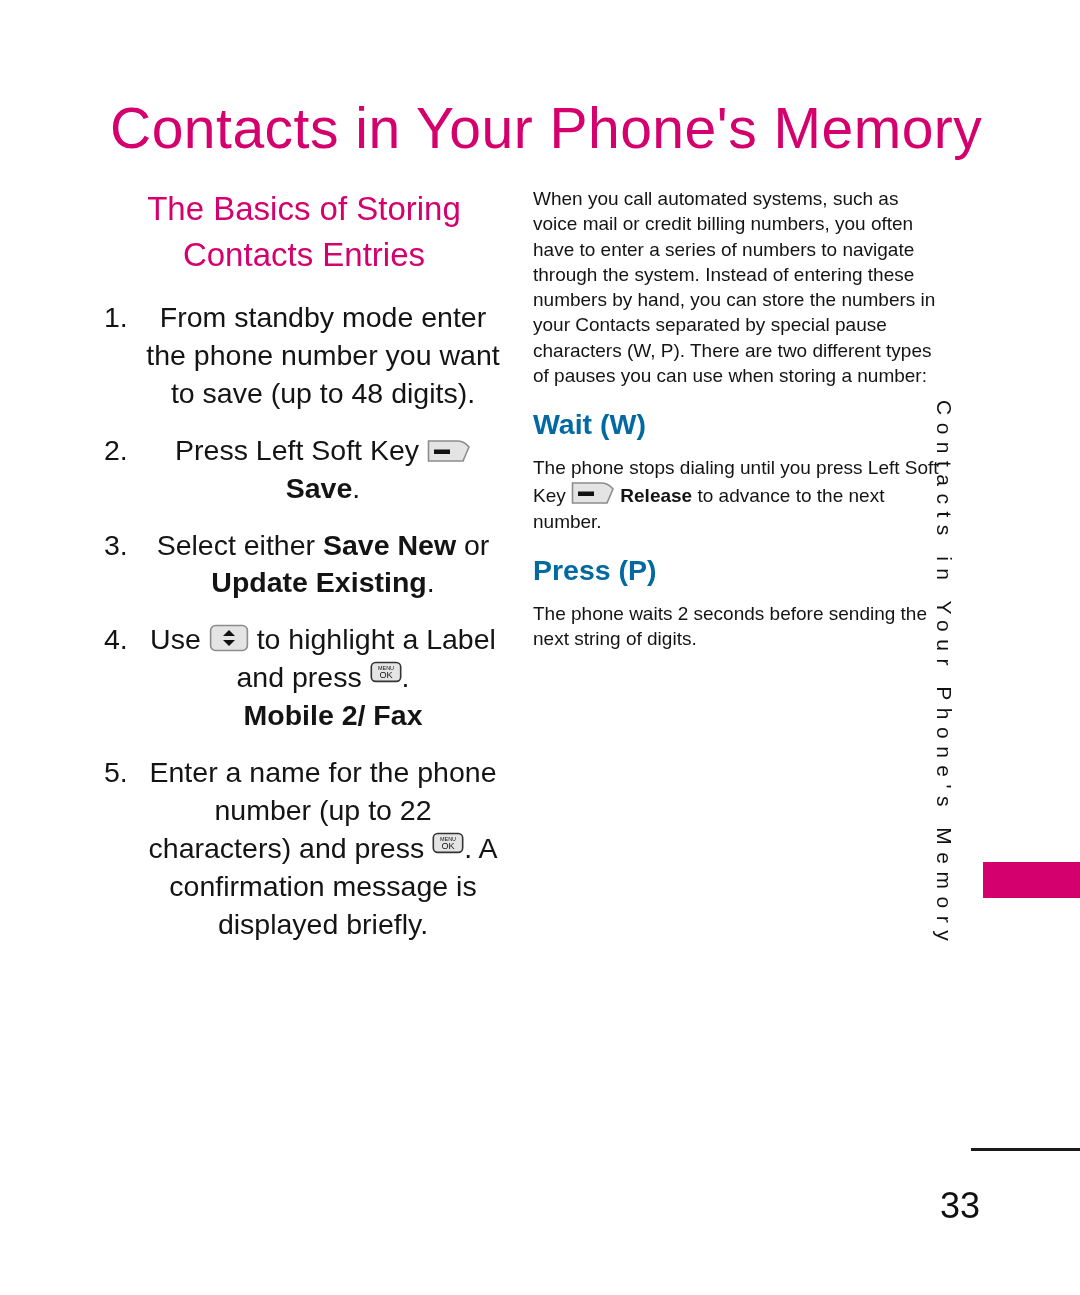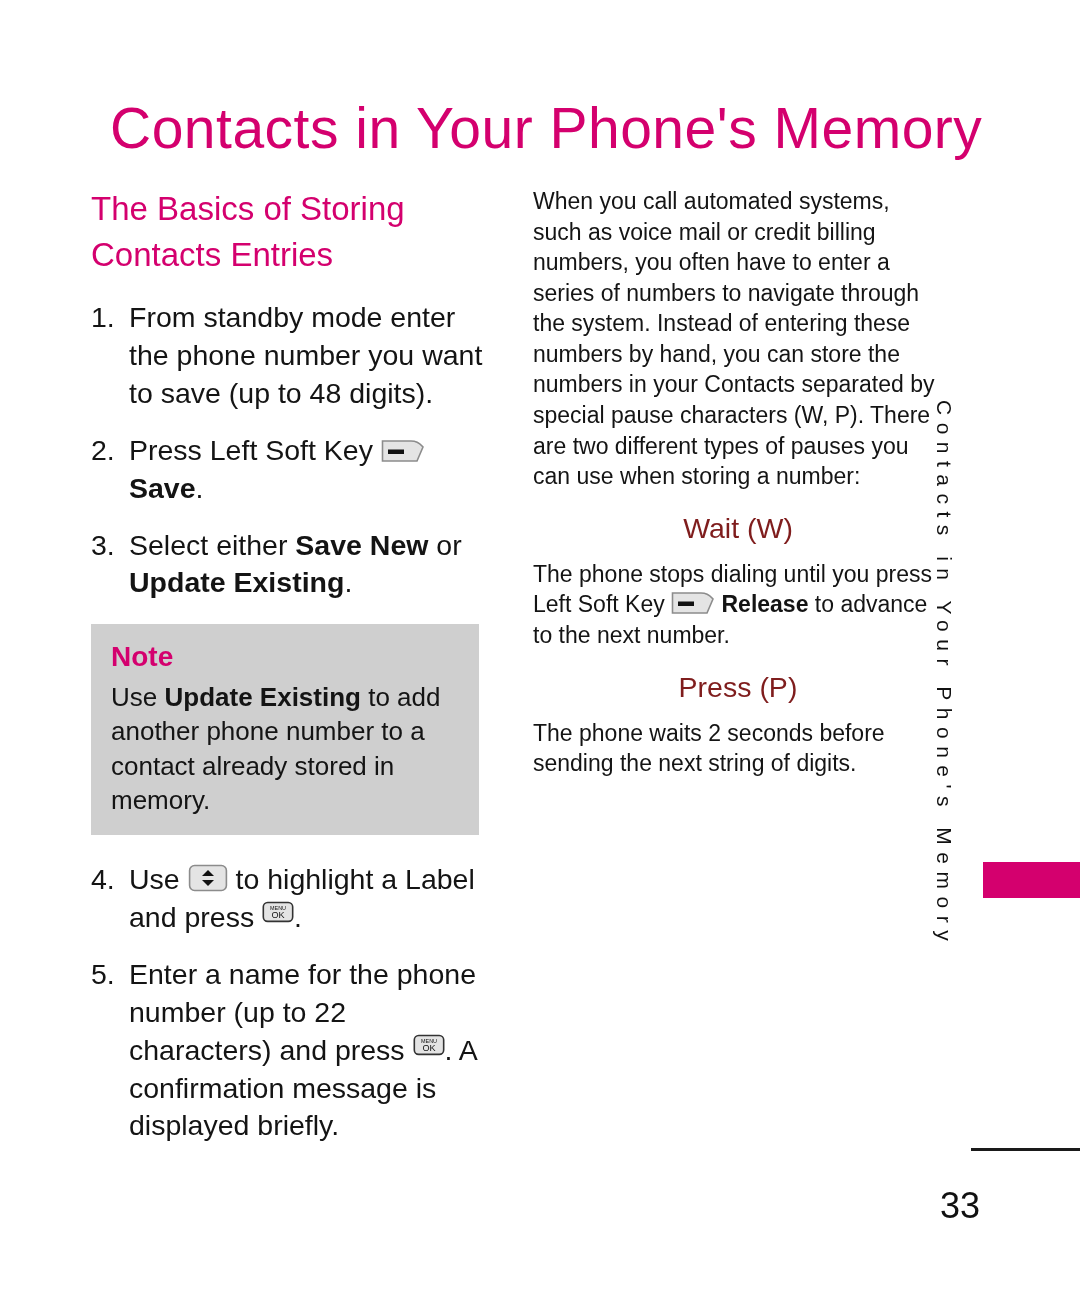--- a/index.html
+++ b/index.html
@@ -35,33 +35,33 @@
     color: #D4006E;
     letter-spacing: 0.5px;
     white-space: nowrap;
   }
 
   
   .col {
     position: absolute;
     top: 186px;
   }
-  .col-left  { left: 91px;  width: 400px; }
+  .col-left  { left: 104px;  width: 400px; text-align: center; }
   .col-right { left: 533px; width: 410px; }
 
   .sec-head {
     font-size: 33px;
     line-height: 1.38;
     font-weight: 400;
     color: #D4006E;
     margin: 0 0 22px 0;
   }
 
   .body-p {
-    font-size: 23px;
+    font-size: 19px;
     line-height: 1.33;
     margin: 0 4px 20px 0;
     color: #141414;
   }
 
   
   .step {
     position: relative;
     font-size: 28.5px;
     line-height: 1.33;
@@ -100,24 +100,23 @@
   .note-body {
     font-size: 26px;
     line-height: 1.32;
     margin: 0;
     color: #141414;
   }
 
   
   .sub-head {
     font-size: 28.5px;
-    font-weight: normal;
+    font-weight: bold;
     margin: 0 0 14px 0;
-    color: #7f1d1d;
-    text-align: center;
+    color: #0369a1;
   }
 
   
   .key {
     display: inline-block;
     vertical-align: -4px;
     line-height: 0;
   }
   .key svg { display: block; }
   .key-soft     { width: 44px; height: 26px; }
@@ -193,47 +192,40 @@
     </div>
 
     <div class="step">
       <span class="num">3.</span>
       <span>Select either</span>
       <b>Save New</b>
       <span>or</span>
       <b>Update Existing</b><span>.</span>
     </div>
 
-    <div class="note-box">
-      <div class="note-title">Note</div>
-      <p class="note-body">
-        <span>Use</span>
-        <b>Update Existing</b>
-        <span>to add another phone number to a contact already stored in memory.</span>
-      </p>
-    </div>
 
     <div class="step">
       <span class="num">4.</span>
       <span>Use</span>
       <span class="key key-updown">
         <svg viewBox="0 0 40 30" xmlns="http://www.w3.org/2000/svg">
           <rect x="1.6" y="2.5" width="36.8" height="25" rx="5" ry="5" fill="#e4e4e4" stroke="#8c8c8c" stroke-width="1.6"></rect>
           <path d="M20 7 L26 13 H14 Z" fill="#111"></path>
           <path d="M20 23 L26 17 H14 Z" fill="#111"></path>
         </svg>
       </span>
       <span>to highlight a Label and press</span>
       <span class="key key-menuok">
         <svg viewBox="0 0 44 30" xmlns="http://www.w3.org/2000/svg">
           <rect x="1.8" y="2" width="40.4" height="26" rx="6" ry="6" fill="#e4e4e4" stroke="#333" stroke-width="2.2"></rect>
           <text x="22" y="13" font-family="Liberation Sans, sans-serif" font-size="7.5" text-anchor="middle" fill="#111">MENU</text>
           <text x="22" y="24" font-family="Liberation Sans, sans-serif" font-size="12.5" text-anchor="middle" fill="#111">OK</text>
         </svg>
       </span><span>.</span>
+      <span class="sub-indent">Mobile 2/ Fax</span>
     </div>
 
     <div class="step">
       <span class="num">5.</span>
       <span>Enter a name for the phone number (up to 22 characters) and press</span>
       <span class="key key-menuok">
         <svg viewBox="0 0 44 30" xmlns="http://www.w3.org/2000/svg">
           <rect x="1.8" y="2" width="40.4" height="26" rx="6" ry="6" fill="#e4e4e4" stroke="#333" stroke-width="2.2"></rect>
           <text x="22" y="13" font-family="Liberation Sans, sans-serif" font-size="7.5" text-anchor="middle" fill="#111">MENU</text>
           <text x="22" y="24" font-family="Liberation Sans, sans-serif" font-size="12.5" text-anchor="middle" fill="#111">OK</text>

